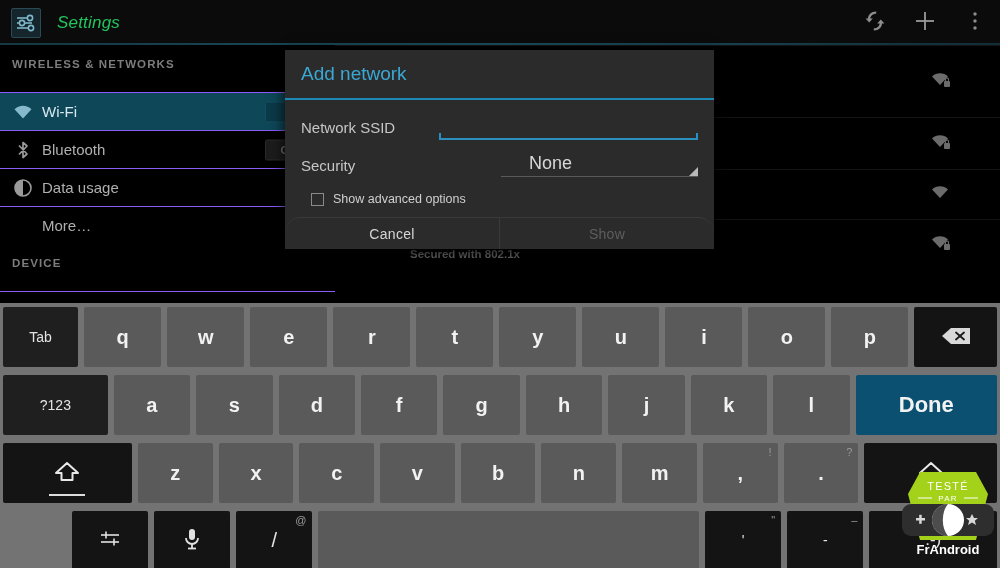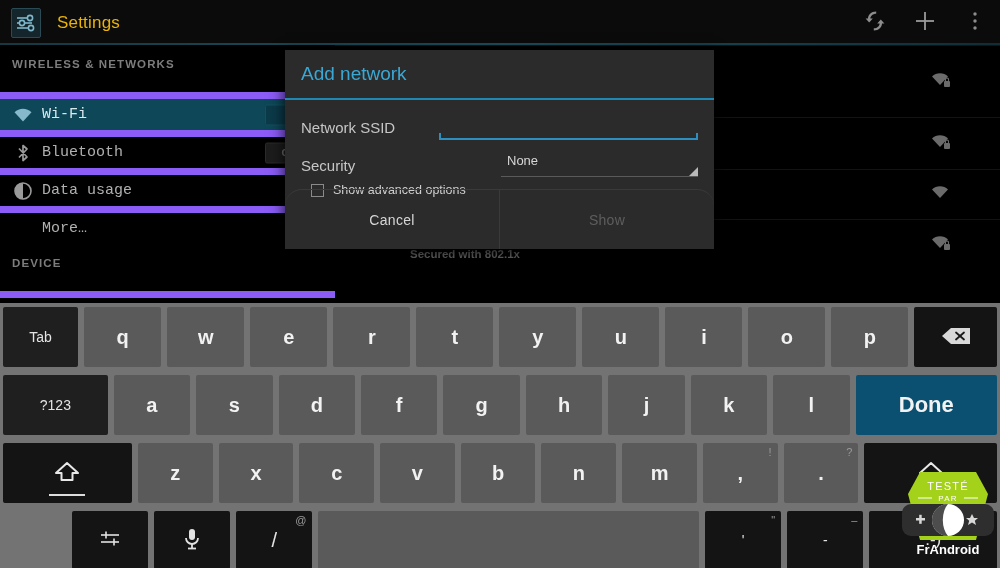--- a/index.html
+++ b/index.html
@@ -18,37 +18,36 @@
   }
   .actionbar:after{
     content:""; position:absolute; left:0; bottom:0; width:100%; height:2px;
     background:linear-gradient(to right,#17404d 0%,#1d5b6e 50%,#12333d 100%);
     opacity:.85;
   }
   .app-icon{
     width:30px; height:30px; margin-left:11px; border-radius:2px;
     background:#14252c; border:1px solid #2a4a55; position:relative; flex:none;
   }
-  .app-title{ margin-left:16px; font-size:17px; color:#eab308; letter-spacing:.2px; }
+  .app-title{ margin-left:16px; font-size:17px; color:#22c55e; letter-spacing:.2px;font-style:italic; }
   .ab-spacer{ flex:1; }
   .ab-btn{ width:50px; height:45px; display:flex; align-items:center; justify-content:center; flex:none; }
 
   
   .left-pane{
     position:absolute; left:0; top:45px; width:335px; height:258px;
     background:#000; overflow:hidden;
   }
   .sec-header{
     font-size:11.5px; color:#7d7d7d; letter-spacing:1.1px; font-weight:bold;
     padding:13px 0 22px 12px; text-transform:uppercase;
   }
   .row{
     height:38px; display:flex; align-items:center; position:relative;
-    border-top:7px solid #8b5cf6;
-    font-family:Liberation Mono, monospace;
+    border-top:1px solid #8b5cf6;
   }
   .row .ricon{ width:38px; display:flex; align-items:center; justify-content:center; flex:none; margin-left:4px;}
   .row .rlabel{ font-size:15px; color:#b0b0b0; }
   .row.selected{ background:#0d4758; }
   .row.selected .rlabel{ color:#d8e8ee; }
   .row.selected:after{
     content:""; position:absolute; left:0; top:0; width:3px; height:100%; background:#33b5e5; opacity:.0;
   }
   .toggle{
     position:absolute; right:14px; top:50%; transform:translateY(-50%);
@@ -88,31 +87,31 @@
   .ssid-underline{
     position:absolute; left:138px; right:0; bottom:5px; height:2px; background:#2b8fc0;
   }
   .ssid-underline:before,.ssid-underline:after{
     content:""; position:absolute; bottom:0; width:2px; height:7px; background:#2b8fc0;
   }
   .ssid-underline:before{ left:0; }
   .ssid-underline:after{ right:0; }
   .sec-row{ height:36px; display:flex; align-items:center; position:relative; margin-top:2px; }
   .sec-value-wrap{ position:absolute; left:200px; right:0; bottom:0; top:0; }
-  .sec-value{ font-size:13px; color:#d7d7d7; position:absolute; left:6px; top:6px; }
+  .sec-value{ font-size:18px; color:#d7d7d7; position:absolute; left:28px; top:6px; }
   .sec-line{ position:absolute; left:0; right:0; bottom:6px; height:1px; background:#5a5a5a; }
   .sec-caret{
     position:absolute; right:0; bottom:7px; width:0; height:0;
     border-left:9px solid transparent; border-bottom:9px solid #b9b9b9;
   }
-  .adv-row{ display:flex; align-items:flex-end; }
+  .adv-row{ display:flex; align-items:flex-end; margin-top:9px; }
   .adv-box{ width:13px; height:13px; border:1px solid #8a8a8a; background:transparent; flex:none; margin-left:10px; }
   .adv-label{ font-size:12.5px; color:#cfcfcf; margin-left:9px; }
   .dlg-btnbar{
-    position:absolute; left:0; bottom:0; width:100%; height:60px;
+    position:absolute; left:0; bottom:0; width:100%; height:32px;
     border-top:1px solid #3a3a3a; display:flex;border-radius:17px;
   }
   .dlg-btn{
     flex:1; display:flex; align-items:center; justify-content:center;
     font-size:14px; color:#d6d6d6; letter-spacing:.3px;
   }
   .dlg-btn.disabled{ color:#5e5e5e; }
   .dlg-btn + .dlg-btn{ border-left:1px solid #3a3a3a; }
 
   

